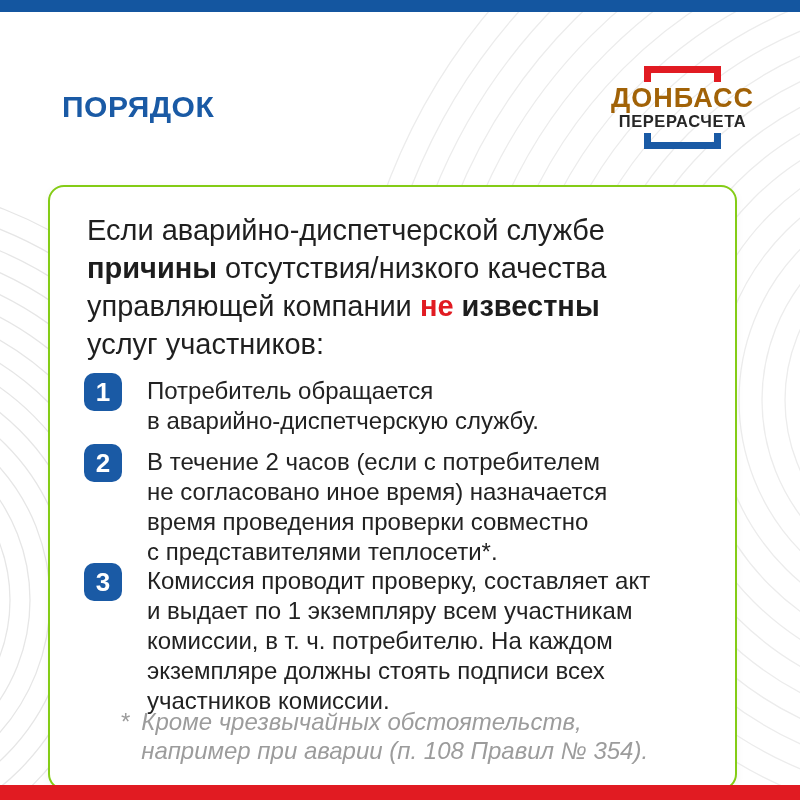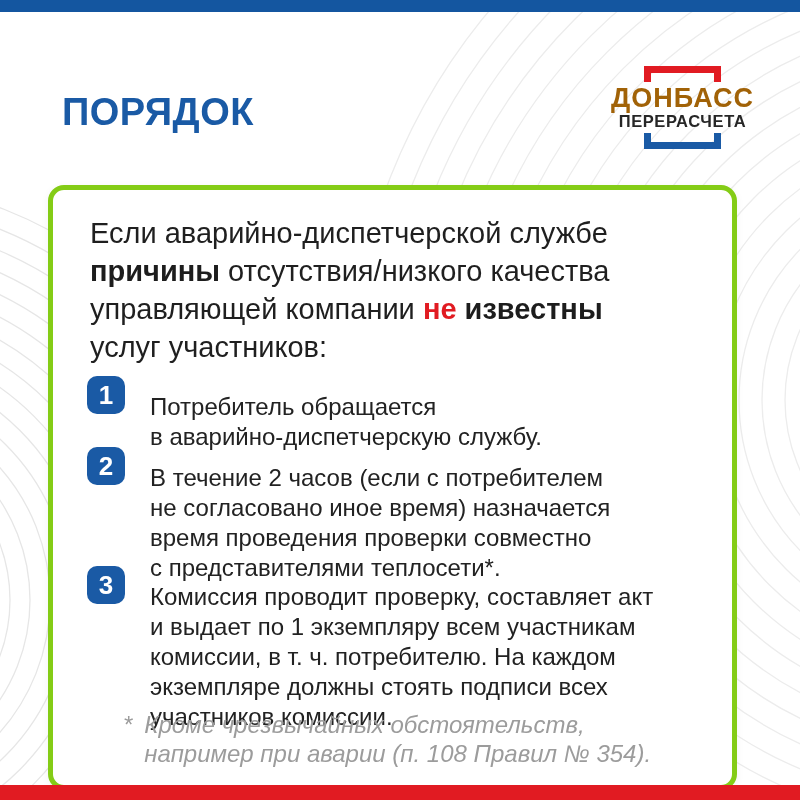--- a/index.html
+++ b/index.html
@@ -22,21 +22,21 @@
     position:absolute;left:0;top:0;width:800px;height:12px;
     background:var(--bar-blue);z-index:6;
   }
   .bottom-bar{
     position:absolute;left:0;top:785px;width:800px;height:15px;
     background:var(--accent-red);z-index:6;
   }
   .title{
     position:absolute;left:62px;top:64px;z-index:2;
     color:var(--accent-blue);
-    font-size:38px;font-weight:bold;line-height:46px;letter-spacing:.5px;
+    font-size:30px;font-weight:bold;line-height:46px;letter-spacing:.5px;
   }
   .title span{display:block;}
   .logo{
     position:absolute;left:605px;top:66px;width:155px;z-index:2;
     display:flex;flex-direction:column;align-items:center;
   }
   .bracket{width:77px;height:16px;}
   .bracket.top{
     border-top:7px solid var(--accent-red);
     border-left:7px solid var(--accent-red);
@@ -50,21 +50,21 @@
     margin-top:3px;
   }
   .logo-line1{
     color:#a16207;font-size:27px;font-weight:bold;letter-spacing:1px;line-height:27px;
   }
   .logo-line2{
     color:#262626;font-size:16.5px;font-weight:bold;letter-spacing:.6px;line-height:18px;
   }
   .card{
     position:absolute;left:48px;top:185px;width:689px;height:605px;
-    background:#ffffff;border:5px solid #84cc16;border-radius:16px;
+    background:#ffffff;border:2px solid #84cc16;border-radius:16px;
     box-shadow:0 2px 8px rgba(0,0,0,.05);
     z-index:3;
   }
   .intro{
     position:absolute;left:37px;top:24px;margin:0;
     color:var(--text-dark);font-size:29px;line-height:38px;
   }
   .intro .l{display:block;}
   .intro .bold{font-weight:bold;color:#1d1d1d;}
   .intro .red{color:var(--accent-red);font-weight:bold;}
@@ -74,21 +74,21 @@
   .step-1{top:186px;}
   .step-2{top:257px;}
   .step-3{top:376px;}
   .badge{
     flex:0 0 auto;width:38px;height:38px;border-radius:10px;
     background:var(--accent-blue);color:#ffffff;
     font-size:26px;font-weight:bold;
     display:flex;align-items:center;justify-content:center;
   }
   .step-text{
-    margin-left:25px;margin-top:16px;width:575px;
+    margin-left:25px;margin-top:3px;width:575px;
     color:#222222;font-size:24px;line-height:30px;
     white-space:pre-line;
   }
   .footnote{
     position:absolute;left:70px;top:520px;display:flex;align-items:flex-start;
     color:var(--footnote-gray);font-style:italic;
   }
   .footnote .asterisk{font-size:24px;line-height:29px;margin-right:12px;}
   .footnote-text{font-size:24px;line-height:29px;white-space:pre-line;}
 </style>

